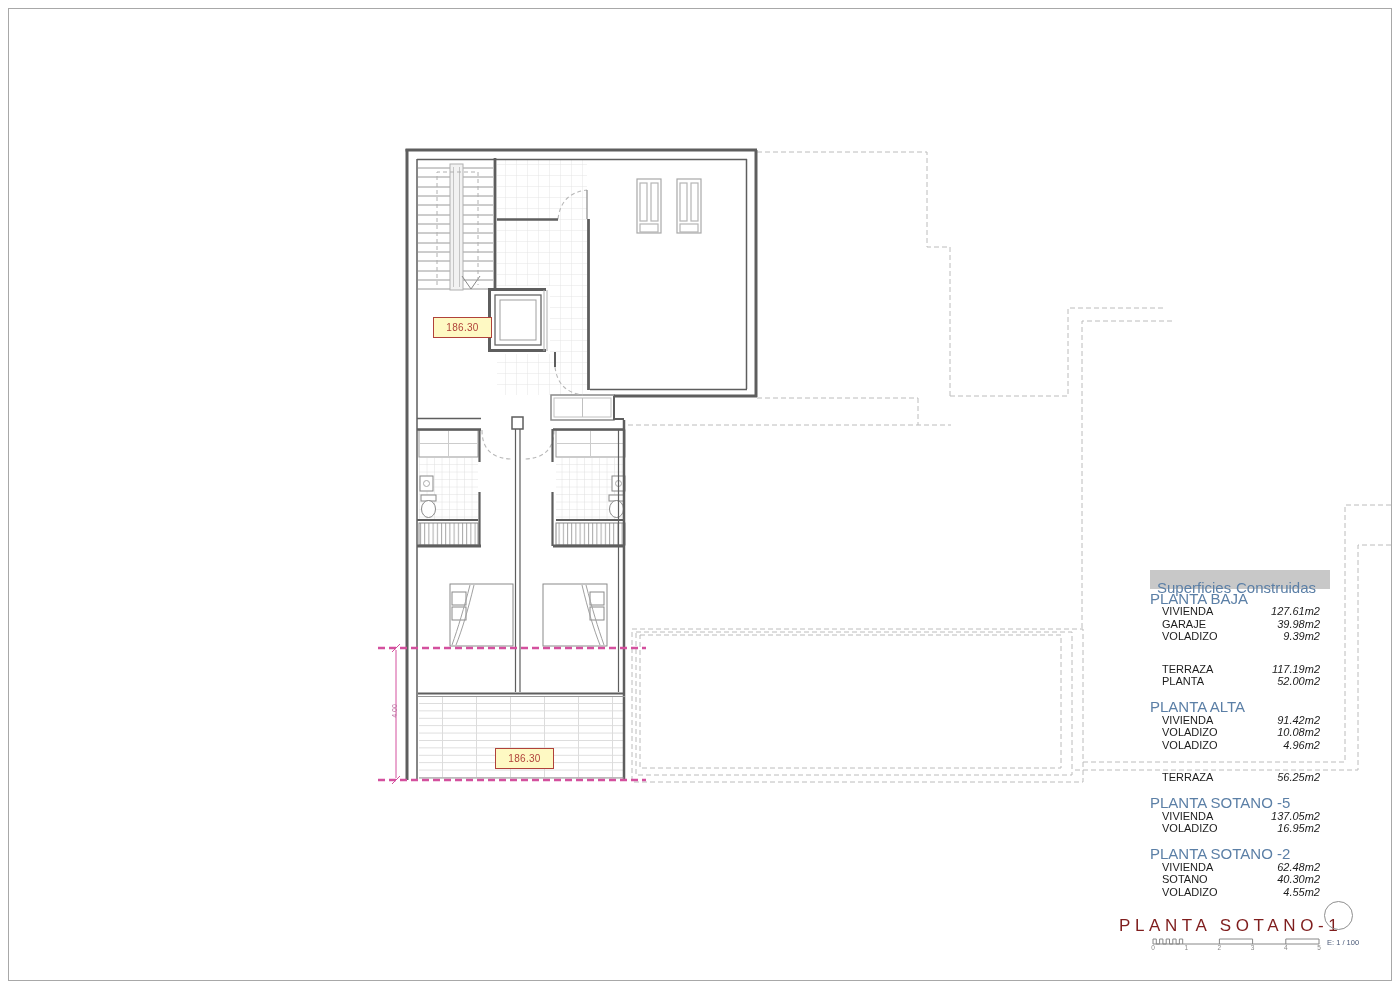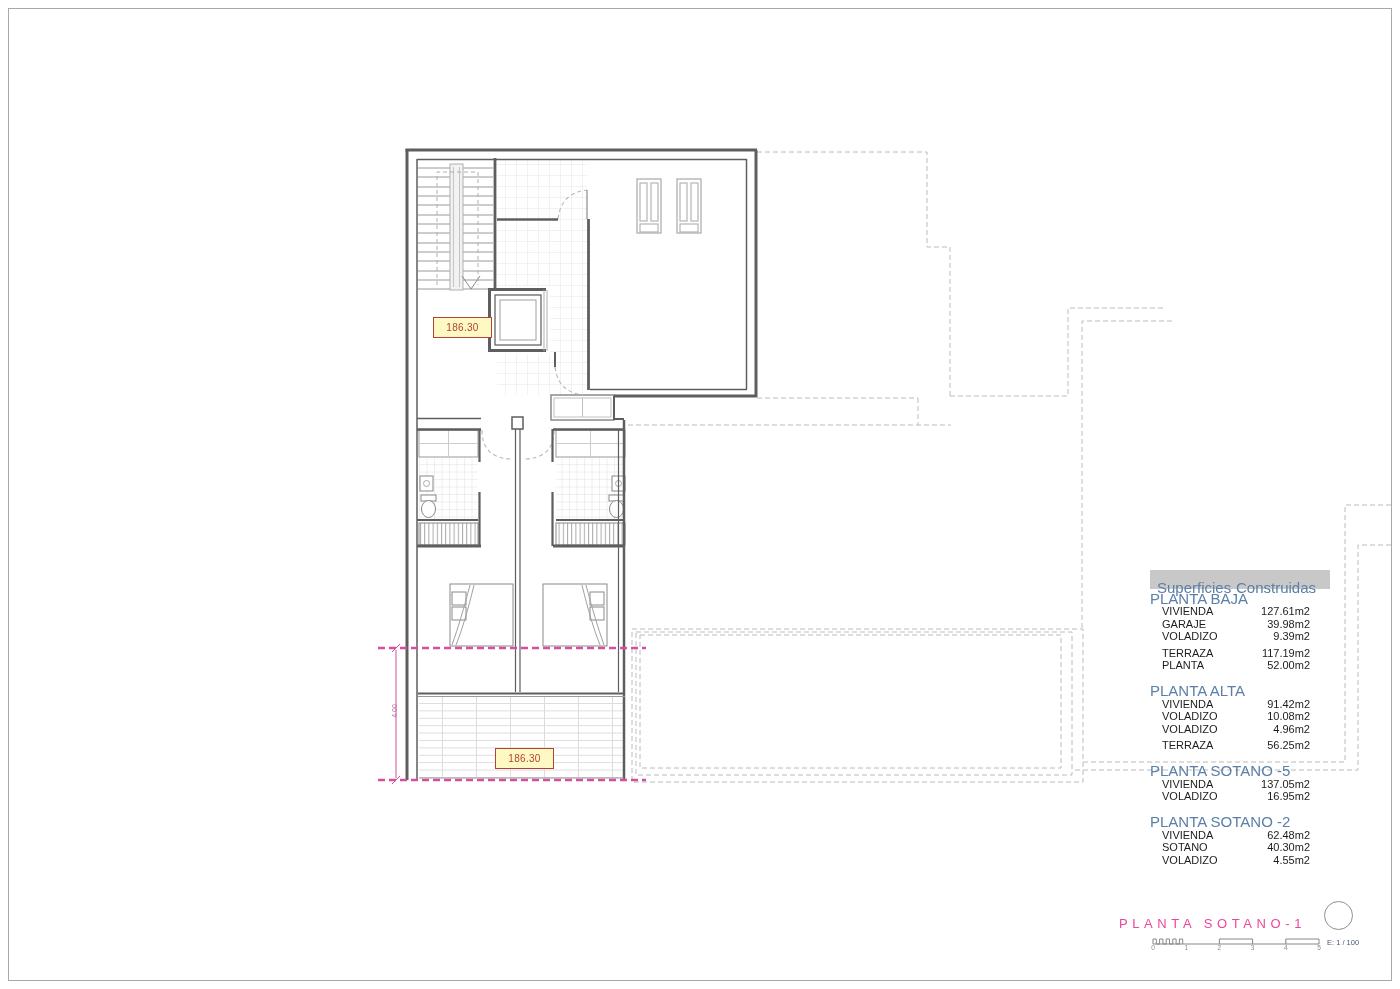--- a/index.html
+++ b/index.html
@@ -20,29 +20,29 @@
            transform:rotate(-90deg);transform-origin:center;}
 
   
   .stable{position:absolute;left:1150px;top:570px;width:180px;color:#222;}
   .thead{height:19px;background:#c8c8c8;color:#5b7fa6;font-size:15px;
          display:flex;align-items:center;justify-content:space-between;
          padding:15px 14px 0 7px;box-sizing:border-box;}
   .tbody{margin-top:4px;}
   .tsec{margin-top:14px;}
   .tsec:first-child{margin-top:0;}
-  .tsec.notitle{margin-top:4px;}
+  .tsec.notitle{margin-top:20px;}
   .tsec-title{color:#5b7fa6;font-size:15px;height:12.4px;line-height:12.4px;}
   .trow{position:relative;height:12.4px;line-height:12.4px;font-size:11px;color:#1c1c1c;}
   .tlbl{position:absolute;left:12px;}
-  .tval{position:absolute;right:20px;}
+  .tval{position:absolute;right:10px;font-style:italic;}
 
   
-  .plan-title{position:absolute;left:1119px;top:916px;font-size:13px;
-              letter-spacing:4.6px;color:#ec4899;white-space:nowrap;}
+  .plan-title{position:absolute;left:1119px;top:916px;font-size:17px;
+              letter-spacing:4.6px;color:#7f1d1d;white-space:nowrap;}
   .north-circle{position:absolute;left:1324px;top:901px;width:29px;height:29px;
                 border:1px solid #8f8f8f;border-radius:50%;box-sizing:border-box;}
   .scalebar{position:absolute;left:1148px;top:928px;}
   .scale-ticks{position:absolute;left:1148px;top:944px;width:180px;height:10px;}
   .scale-ticks .stick{position:absolute;top:0;transform:translateX(-50%);
                       font-size:6.5px;color:#8a8a8a;}
   .scale-ratio{position:absolute;left:1327px;top:938px;font-size:7.5px;color:#4a5a78;}
 </style>
 </head>
 <body>

